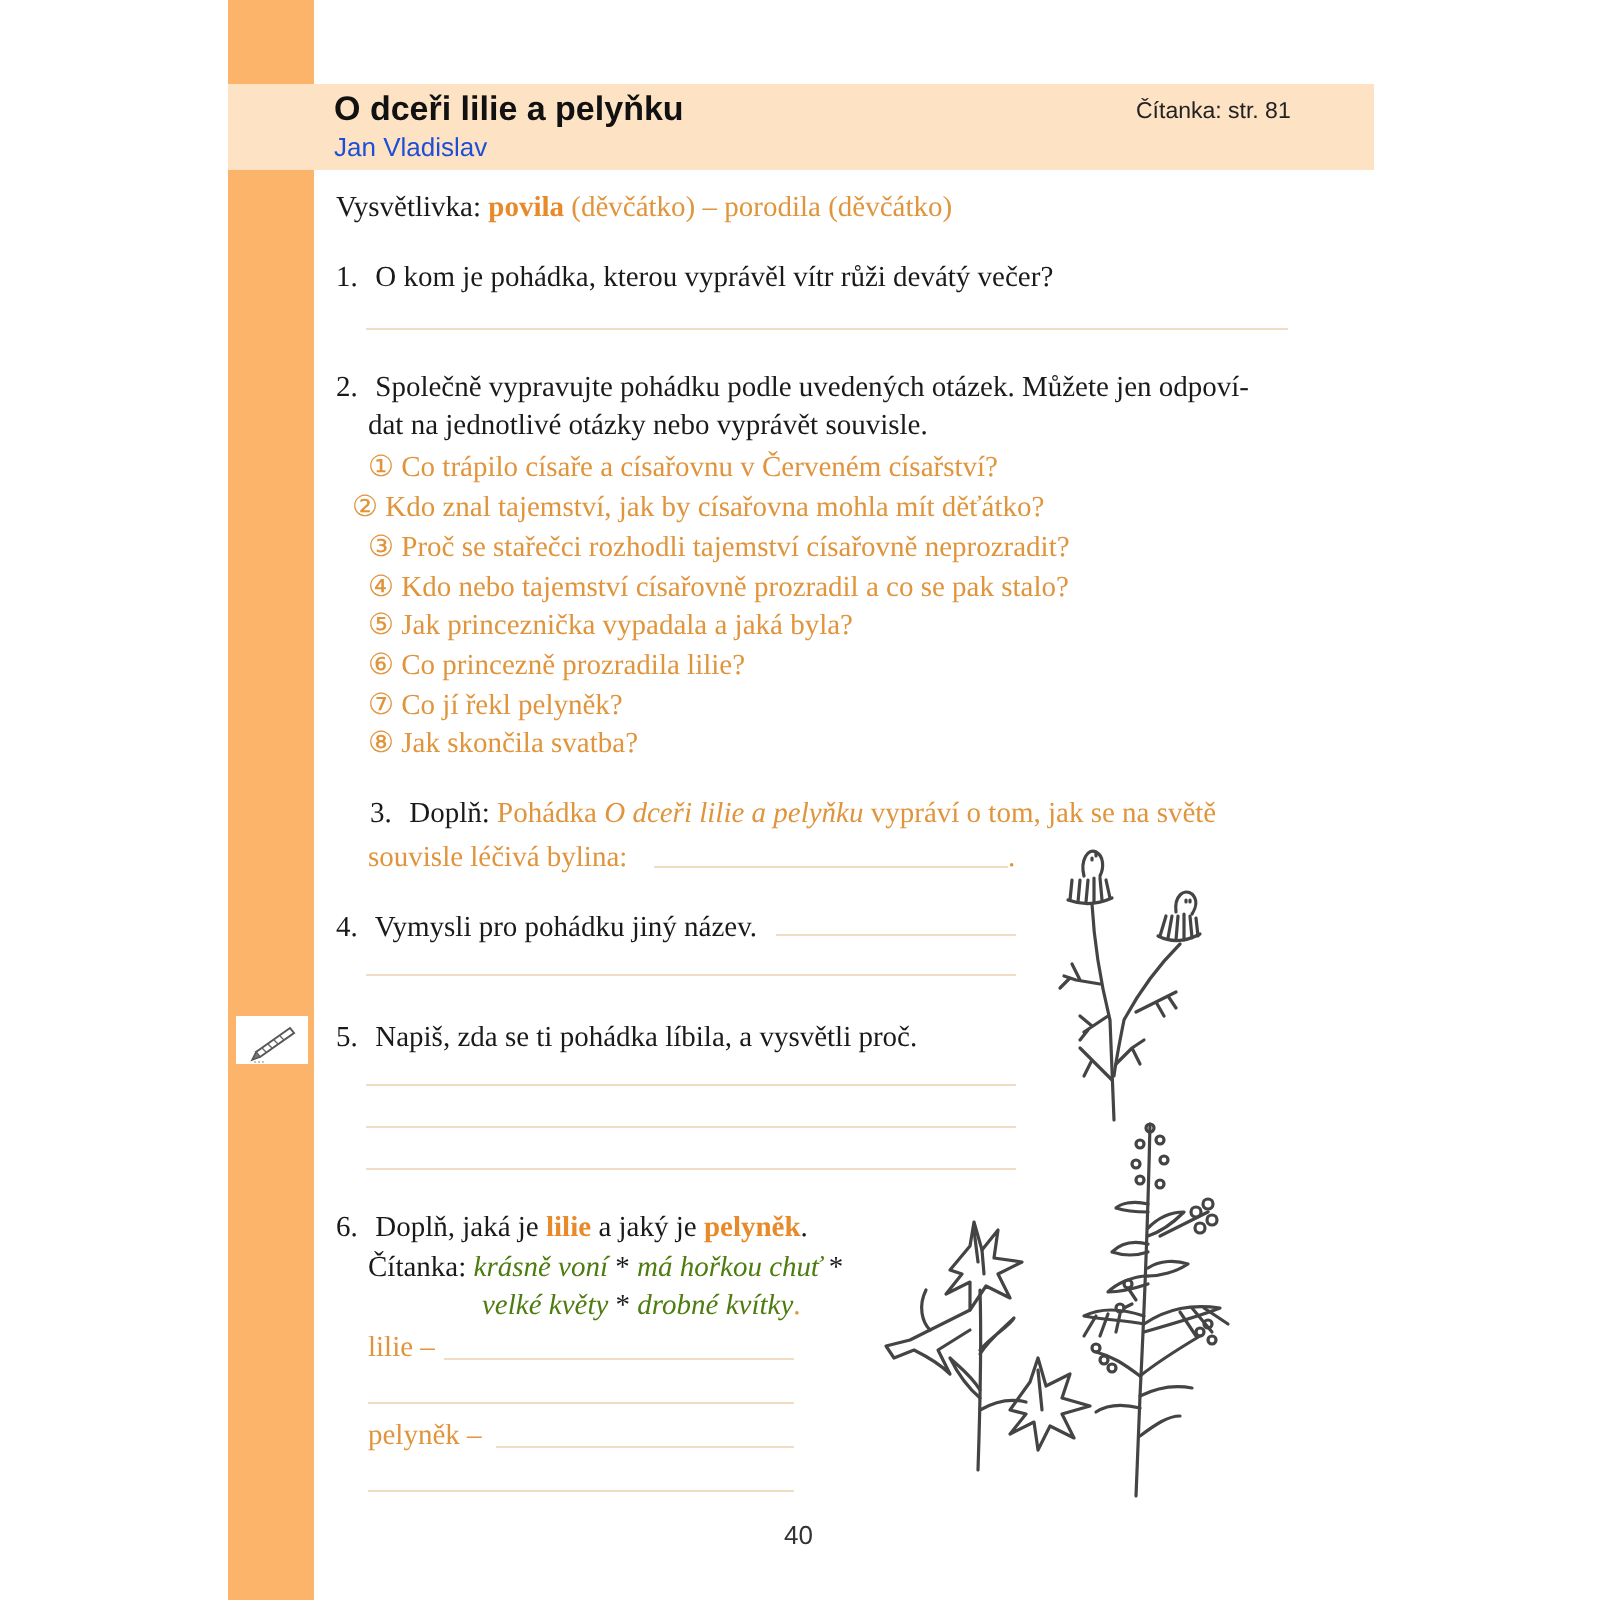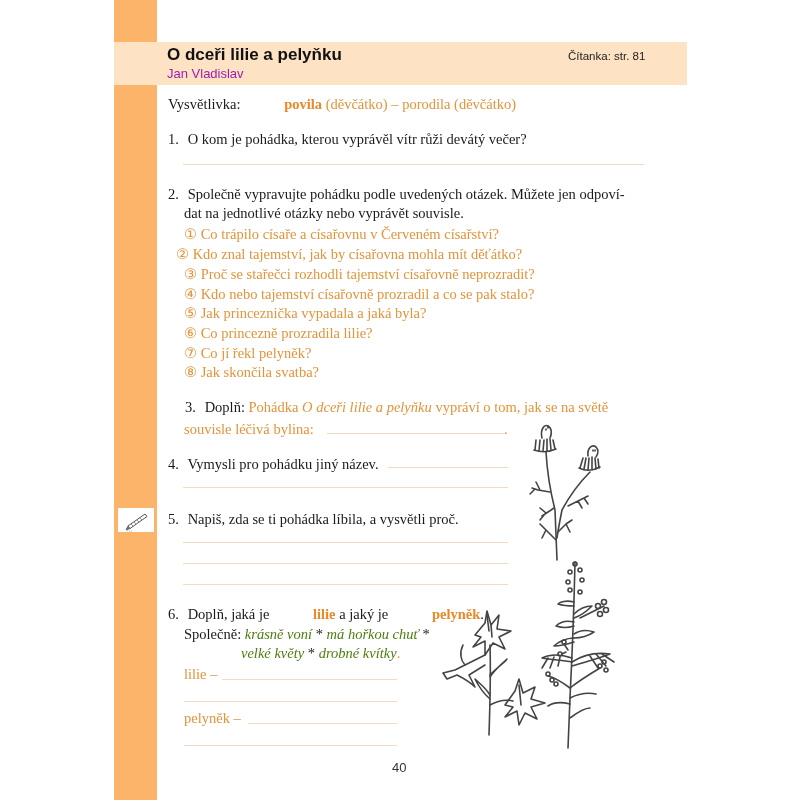--- a/index.html
+++ b/index.html
@@ -1,25 +1,25 @@
 <!DOCTYPE html>
 <html><head>
 <meta charset="utf-8">
 <style>
   html, body { margin: 0; padding: 0; background: #ffffff; }
   body { width: 800px; height: 800px; position: relative; overflow: hidden; font-family: "Liberation Serif", serif; color: #1a1a1a; }
   .sidebar { position: absolute; left: 114px; top: 0; width: 43px; height: 800px; background: #fbb469; }
   .sidebar-icon-box { position: absolute; left: 118px; top: 508px; width: 36px; height: 24px; background: #ffffff; }
   .header-band { position: absolute; left: 114px; top: 42px; width: 573px; height: 43px; background: #fde2c4; }
   .header-title { position: absolute; left: 167px; top: 45px; font-family: "Liberation Sans", sans-serif; font-weight: bold; font-size: 17px; color: #111; }
-  .header-author { position: absolute; left: 167px; top: 66px; font-family: "Liberation Sans", sans-serif; font-size: 13px; color: #a21caf; }
+  .header-author { position: absolute; left: 167px; top: 66px; font-family: "Liberation Sans", sans-serif; font-size: 13px; color: #1d4ed8; }
   .header-ref { position: absolute; left: 568px; top: 50px; font-family: "Liberation Sans", sans-serif; font-size: 11.5px; color: #222; }
   .t { position: absolute; font-size: 14.5px; white-space: nowrap; line-height: 18px; }
   .orange { color: #e0943c; }
-  .orange-b { color: #e8892a; font-weight: bold; margin-left: 40px; }
+  .orange-b { color: #e8892a; font-weight: bold; }
   .orange-i { color: #4d7c0f; font-style: italic; }
   .line { position: absolute; height: 0; border-top: 1px solid #f0dcc0; }
   .num { display: inline-block; width: 16px; }
   .sub { color: #e0943c; }
   .page-num { position: absolute; left: 392px; top: 760px; font-family: "Liberation Sans", sans-serif; font-size: 13px; color: #333; }
   svg.plant { position: absolute; overflow: visible; }
   svg.plant path, svg.plant line, svg.plant circle, svg.plant ellipse { stroke: #444; stroke-width: 1.6; fill: none; stroke-linecap: round; stroke-linejoin: round; }
 </style>
 </head>
 <body>
@@ -94,21 +94,21 @@
 <div class="line" style="left:183px; top:563px; width:325px;"></div>
 <div class="line" style="left:183px; top:584px; width:325px;"></div>
 
 <div class="t" style="left:168px; top:605px;">
   <span class="num">6.</span>
   <span>Doplň, jaká je</span>
   <span class="orange-b">lilie</span>
   <span>a jaký je</span><span> </span><span class="orange-b">pelyněk</span><span>.</span>
 </div>
 <div class="t" style="left:184px; top:625px;">
-  <span>Společně:</span>
+  <span>Čítanka:</span>
   <span class="orange-i">krásně voní</span>
   <span>*</span>
   <span class="orange-i">má hořkou chuť</span>
   <span>*</span>
 </div>
 <div class="t" style="left:241px; top:644px;">
   <span class="orange-i">velké květy</span>
   <span>*</span>
   <span class="orange-i">drobné kvítky</span><span class="orange">.</span>
 </div>

